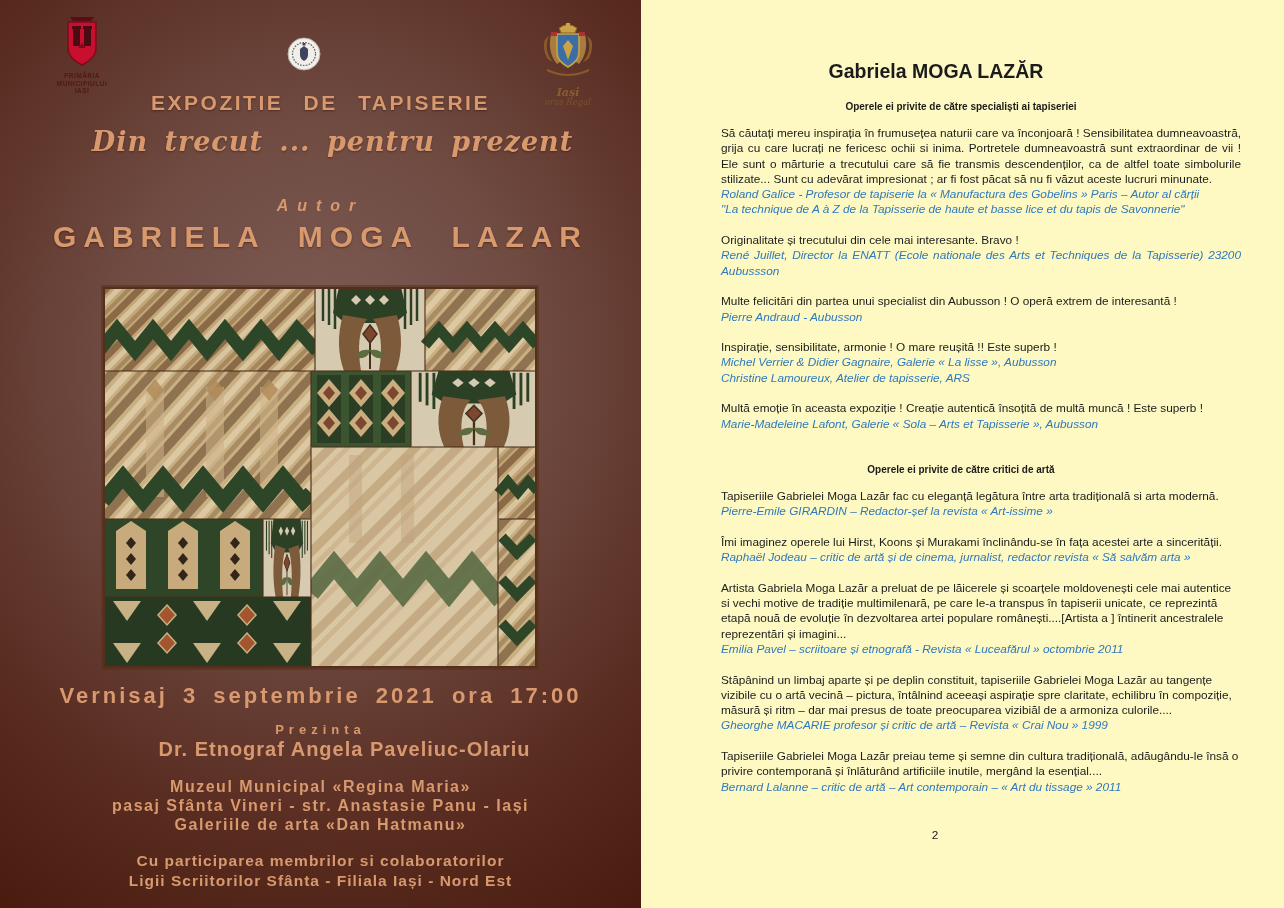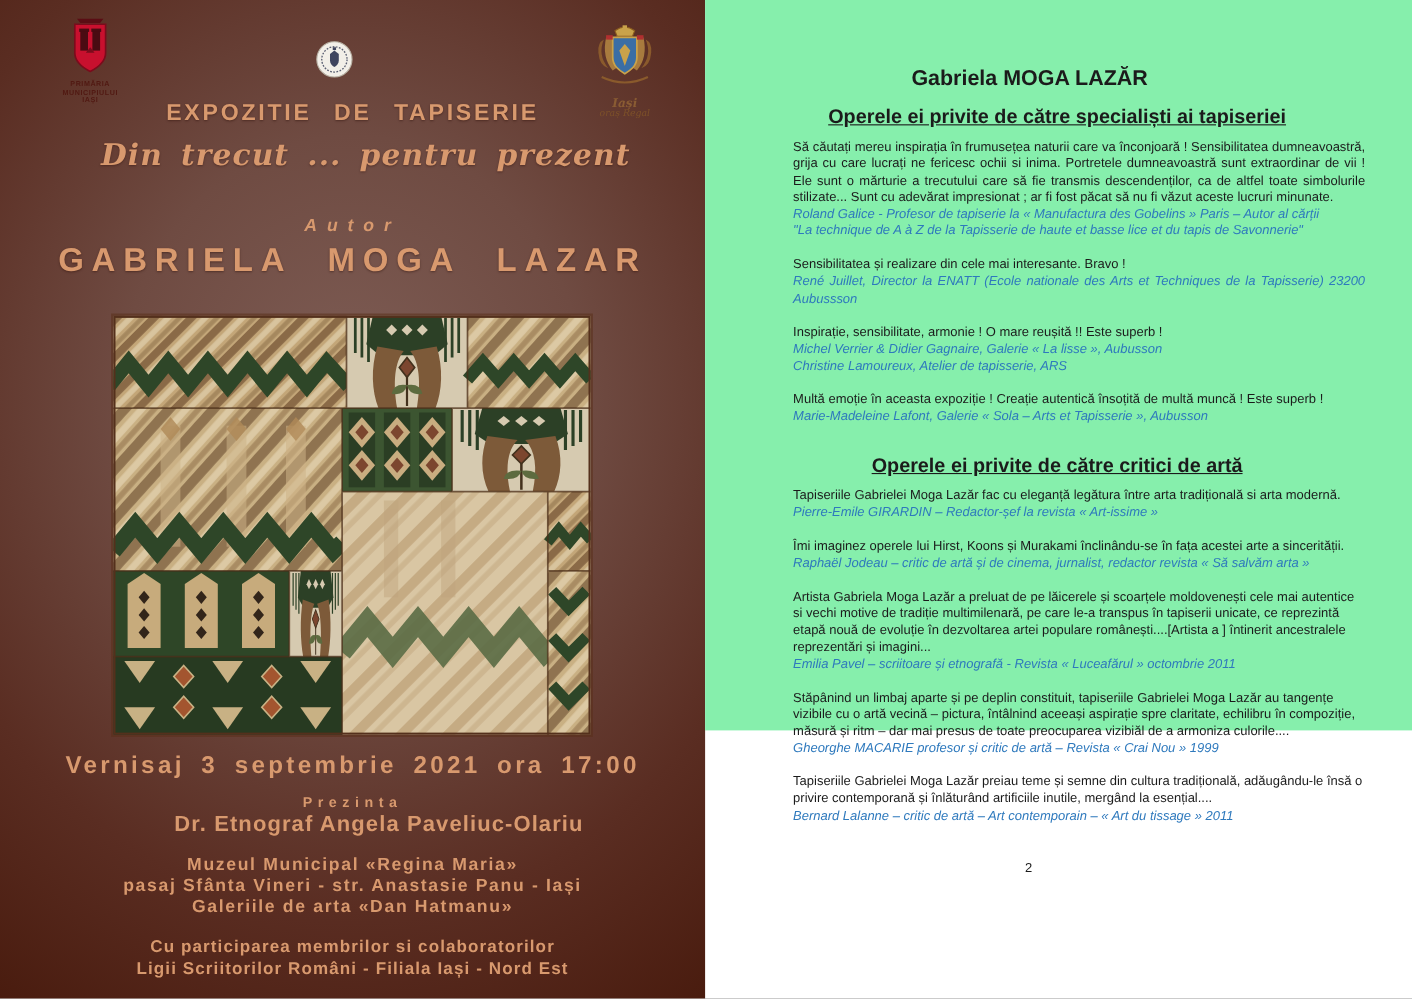--- a/index.html
+++ b/index.html
@@ -33,26 +33,26 @@
   .seal { position:absolute; left:287px; top:37px; width:34px; height:34px; }
   .logo-right { position:absolute; left:530px; top:22px; width:76px; text-align:center; }
   .logo-right .cap1 { font-family:"DejaVu Serif",serif; font-style:italic; font-weight:bold;
                       color:#8a5c33; font-size:11px; line-height:10px; }
   .logo-right .cap2 { font-family:"DejaVu Serif",serif; font-style:italic;
                       color:#7d5129; font-size:8.5px; line-height:9px; }
   .tapestry-wrap { position:absolute; left:103px; top:287px; width:434px; height:381px;
                    box-shadow:0 0 0 2px rgba(90,47,26,.55); }
 
   
-  .rpage { position:absolute; left:641px; top:0; width:643px; height:664px; background:#86efac; color:#1b1b1b; }
+  .rpage { position:absolute; left:641px; top:0; width:643px; height:908px; background:#fef9c3; color:#1b1b1b; }
   .rp-inner { position:absolute; left:80px; top:60px; width:520px; font-size:11.8px; line-height:15.3px; }
   .rp-title { margin:0 0 16px 0; text-align:center; font-size:19.5px; line-height:22px; font-weight:bold;
               padding-right:90px; }
-  .rp-h2 { margin:0 0 11px 0; text-align:center; font-size:18px; line-height:17px; font-weight:bold;
-           padding-right:40px;text-decoration:underline; }
+  .rp-h2 { margin:0 0 11px 0; text-align:center; font-size:10px; line-height:17px; font-weight:bold;
+           padding-right:40px; }
   .rp-h2.second { margin-top:29px; }
   .entry { margin:0 0 15.3px 0; }
   .entry p { margin:0; }
   .quote { color:#1b1b1b; }
   .attr { color:#2e79bd; font-style:italic; white-space:pre-line; }
   .justify { text-align:justify; }
   .pagenum { margin-top:33px; text-align:center; padding-right:92px; font-size:11.8px; }
 </style>
 </head>
 <body>
@@ -266,37 +266,41 @@
     <div class="ptext p-vernisaj">Vernisaj 3 septembrie 2021 ora 17:00</div>
     <div class="ptext p-prezinta">Prezinta</div>
     <div class="ptext p-presenter">Dr. Etnograf Angela Paveliuc-Olariu</div>
     <div class="ptext p-venue">
       <div>Muzeul Municipal «Regina Maria»</div>
       <div>pasaj Sfânta Vineri - str. Anastasie Panu - Iași</div>
       <div>Galeriile de arta «Dan Hatmanu»</div>
     </div>
     <div class="ptext p-part">
       <div>Cu participarea membrilor si colaboratorilor</div>
-      <div>Ligii Scriitorilor Români - Filiala Iași - Nord Est</div>
+      <div>Ligii Scriitorilor Sfânta - Filiala Iași - Nord Est</div>
     </div>
   </div>
 
   <div class="rpage">
     <div class="rp-inner">
       <h1 class="rp-title">Gabriela MOGA LAZĂR</h1>
       <h2 class="rp-h2">Operele ei privite de către specialiști ai tapiseriei</h2>
 
       <div class="entry">
         <p class="quote justify">Să căutați mereu inspirația în frumusețea naturii care va înconjoară !  Sensibilitatea dumneavoastră, grija cu care lucrați  ne fericesc ochii si inima. Portretele dumneavoastră sunt extraordinar de vii ! Ele sunt o mărturie a trecutului care să fie transmis descendenților, ca de altfel toate simbolurile stilizate... Sunt cu adevărat impresionat ; ar fi fost păcat să nu fi văzut aceste lucruri minunate.</p>
         <p class="attr">Roland Galice - Profesor de tapiserie la « Manufactura des Gobelins » Paris – Autor al cărții
 "La technique de A à Z de la Tapisserie de haute et basse lice et du tapis de Savonnerie"</p>
       </div>
       <div class="entry">
-        <p class="quote">Sensibilitatea și realizare din cele mai interesante. Bravo !</p>
+        <p class="quote">Originalitate și trecutului din cele mai interesante. Bravo !</p>
         <p class="attr justify">René Juillet, Director la ENATT (Ecole nationale des Arts et Techniques de la Tapisserie) 23200 Aubussson</p>
+      </div>
+      <div class="entry">
+        <p class="quote">Multe felicitări din partea unui specialist din Aubusson ! O operă extrem de interesantă !</p>
+        <p class="attr">Pierre Andraud - Aubusson</p>
       </div>
       <div class="entry">
         <p class="quote">Inspirație, sensibilitate, armonie !  O mare reușită  !! Este superb !</p>
         <p class="attr">Michel Verrier &amp; Didier Gagnaire, Galerie « La lisse », Aubusson
 Christine Lamoureux, Atelier de tapisserie, ARS</p>
       </div>
       <div class="entry">
         <p class="quote">Multă emoție în aceasta expoziție ! Creație autentică însoțită de multă muncă !  Este superb !</p>
         <p class="attr">Marie-Madeleine Lafont,  Galerie « Sola – Arts et Tapisserie », Aubusson</p>
       </div>

